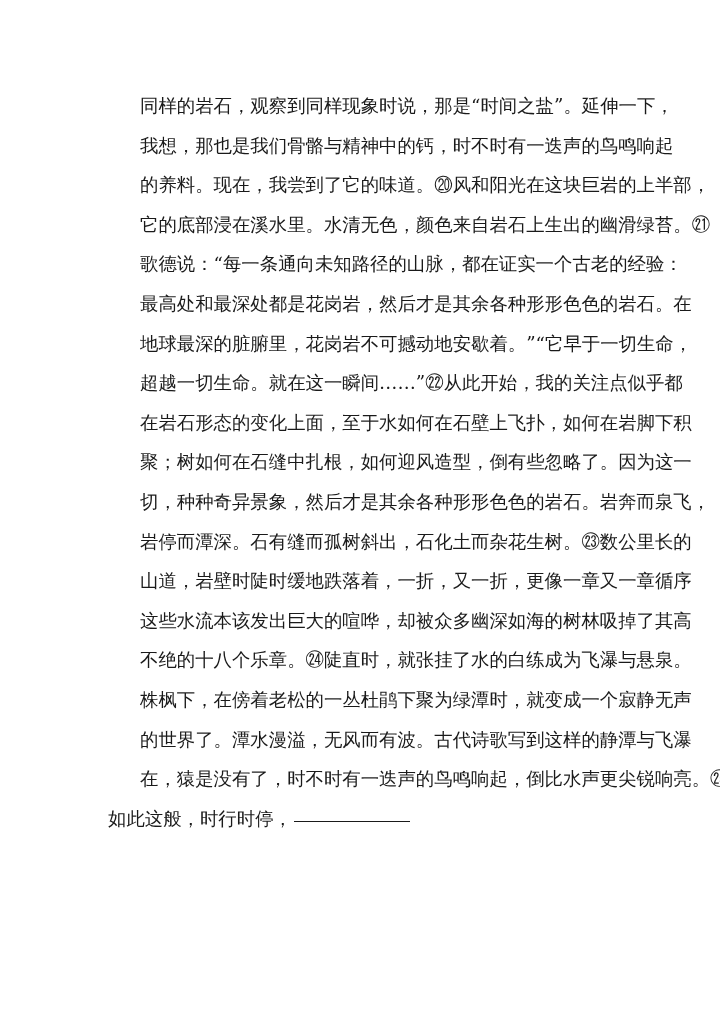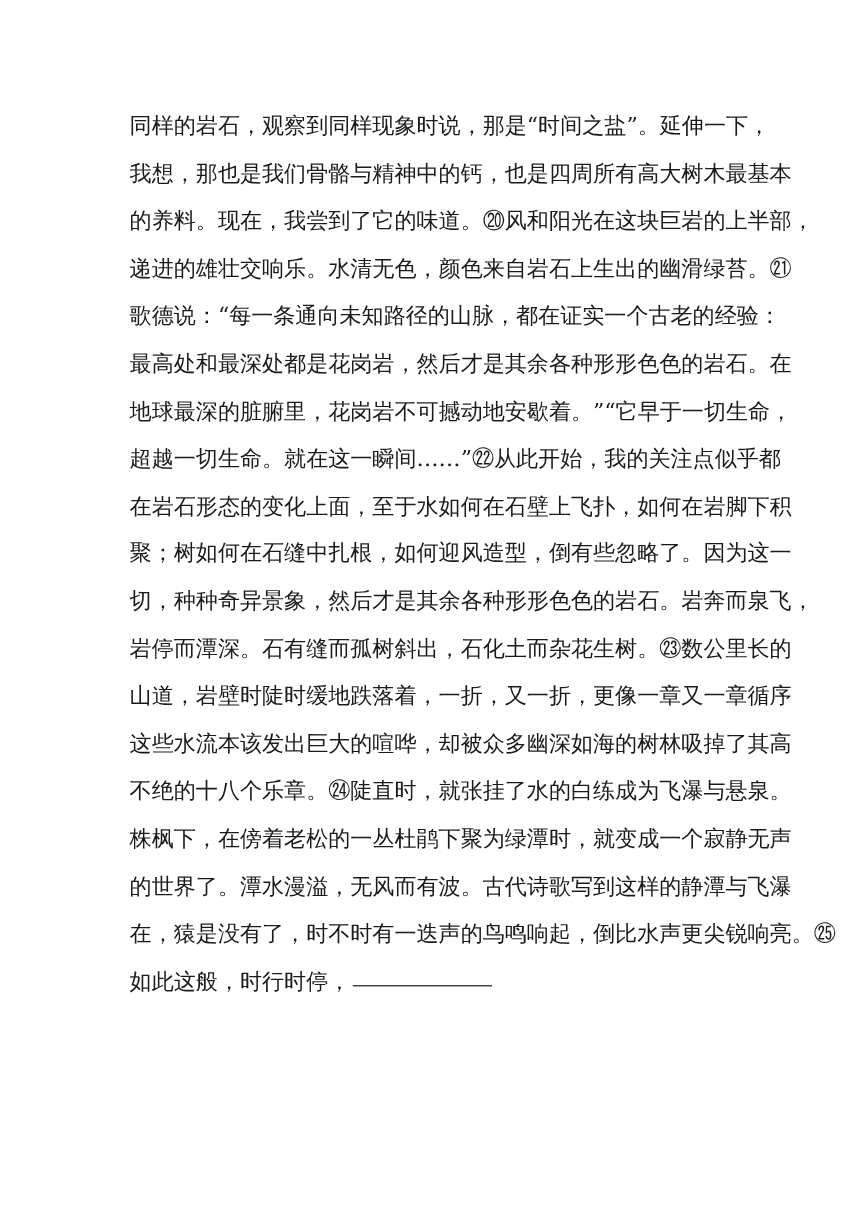--- a/index.html
+++ b/index.html
@@ -37,39 +37,40 @@
       justify-content: space-between;
       letter-spacing: 0px;
     }
     .line .seg {
       white-space: pre;
     }
     .justify {
       text-align: justify;
       text-align-last: justify;
       display: block;
+      margin-left: 32px;
     }
     .blank {
       display: inline-block;
       width: 116px;
       border-bottom: 1px solid #1a1a1a;
       height: 22px;
       vertical-align: -2px;
       margin: 0 2px;
     }
   </style>
 </head>
 <body>
 
 <div class="page">
   <div class="text-block">
     <div class="line justify">同样的岩石，观察到同样现象时说，那是“时间之盐”。延伸一下，</div>
-    <div class="line justify">我想，那也是我们骨骼与精神中的钙，也是四周所有高大树木最基本</div>
+    <div class="line justify">我想，那也是我们骨骼与精神中的钙，时不时有一迭声的鸟鸣响起</div>
     <div class="line justify">的养料。现在，我尝到了它的味道。⑳风和阳光在这块巨岩的上半部，</div>
-    <div class="line justify">递进的雄壮交响乐。水清无色，颜色来自岩石上生出的幽滑绿苔。㉑</div>
+    <div class="line justify">它的底部浸在溪水里。水清无色，颜色来自岩石上生出的幽滑绿苔。㉑</div>
     <div class="line justify">歌德说：“每一条通向未知路径的山脉，都在证实一个古老的经验：</div>
     <div class="line justify">最高处和最深处都是花岗岩，然后才是其余各种形形色色的岩石。在</div>
     <div class="line justify">地球最深的脏腑里，花岗岩不可撼动地安歇着。”“它早于一切生命，</div>
     <div class="line justify">超越一切生命。就在这一瞬间……”㉒从此开始，我的关注点似乎都</div>
     <div class="line justify">在岩石形态的变化上面，至于水如何在石壁上飞扑，如何在岩脚下积</div>
     <div class="line justify">聚；树如何在石缝中扎根，如何迎风造型，倒有些忽略了。因为这一</div>
     <div class="line justify">切，种种奇异景象，然后才是其余各种形形色色的岩石。岩奔而泉飞，</div>
     <div class="line justify">岩停而潭深。石有缝而孤树斜出，石化土而杂花生树。㉓数公里长的</div>
     <div class="line justify">山道，岩壁时陡时缓地跌落着，一折，又一折，更像一章又一章循序</div>
     <div class="line justify">这些水流本该发出巨大的喧哗，却被众多幽深如海的树林吸掉了其高</div>

